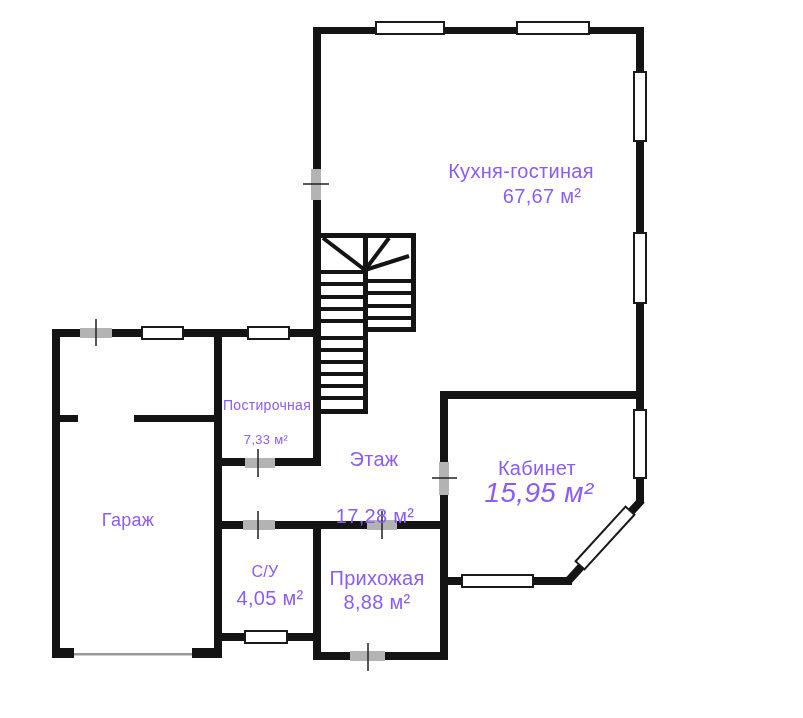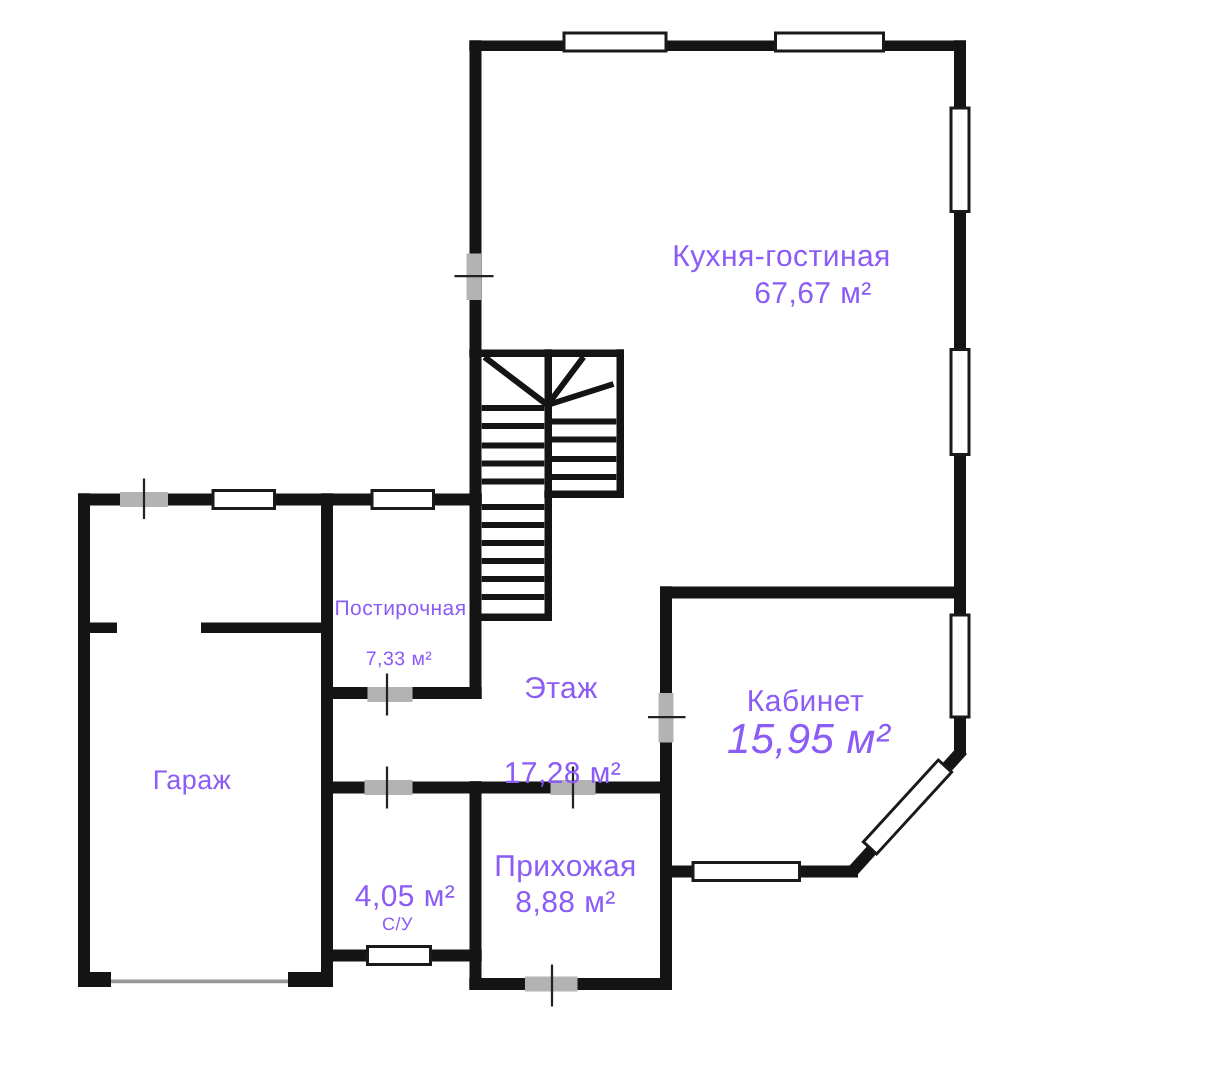--- a/index.html
+++ b/index.html
@@ -22,21 +22,21 @@
   .floor-title{left:192px;top:236px;font-size:26px;color:#2f2f2f;letter-spacing:1px;}
   .kitchen-name{left:521px;top:171px;font-size:20px;}
   .kitchen-area{left:516px;top:196px;font-size:20px;margin-left:26px;}
   .laundry-name{left:267px;top:385px;font-size:14px;margin-top:20px;}
   .laundry-area{left:266px;top:401px;font-size:13px;margin-top:38px;}
   .garage-name{left:128px;top:520px;font-size:18px;text-align:right;}
   .hall-name{left:374px;top:459px;font-size:20px;}
   .hall-area{left:375px;top:484px;font-size:20px;margin-top:32px;}
   .study-name{left:537px;top:468px;font-size:20px;}
   .study-area{left:539px;top:493px;font-size:28px;font-style:italic;}
-  .wc-name{left:265px;top:572px;font-size:12px;margin-top:44px;}
+  .wc-name{left:265px;top:572px;font-size:16px;}
   .wc-area{left:270px;top:598px;font-size:20px;}
   .entry-name{left:377px;top:578px;font-size:20px;}
   .entry-area{left:377px;top:602px;font-size:20px;}
 </style>
 </head>
 <body>
 
 <div id="plan-root">
 
   <svg id="plan-svg" width="803" height="718" viewBox="0 0 803 718">

